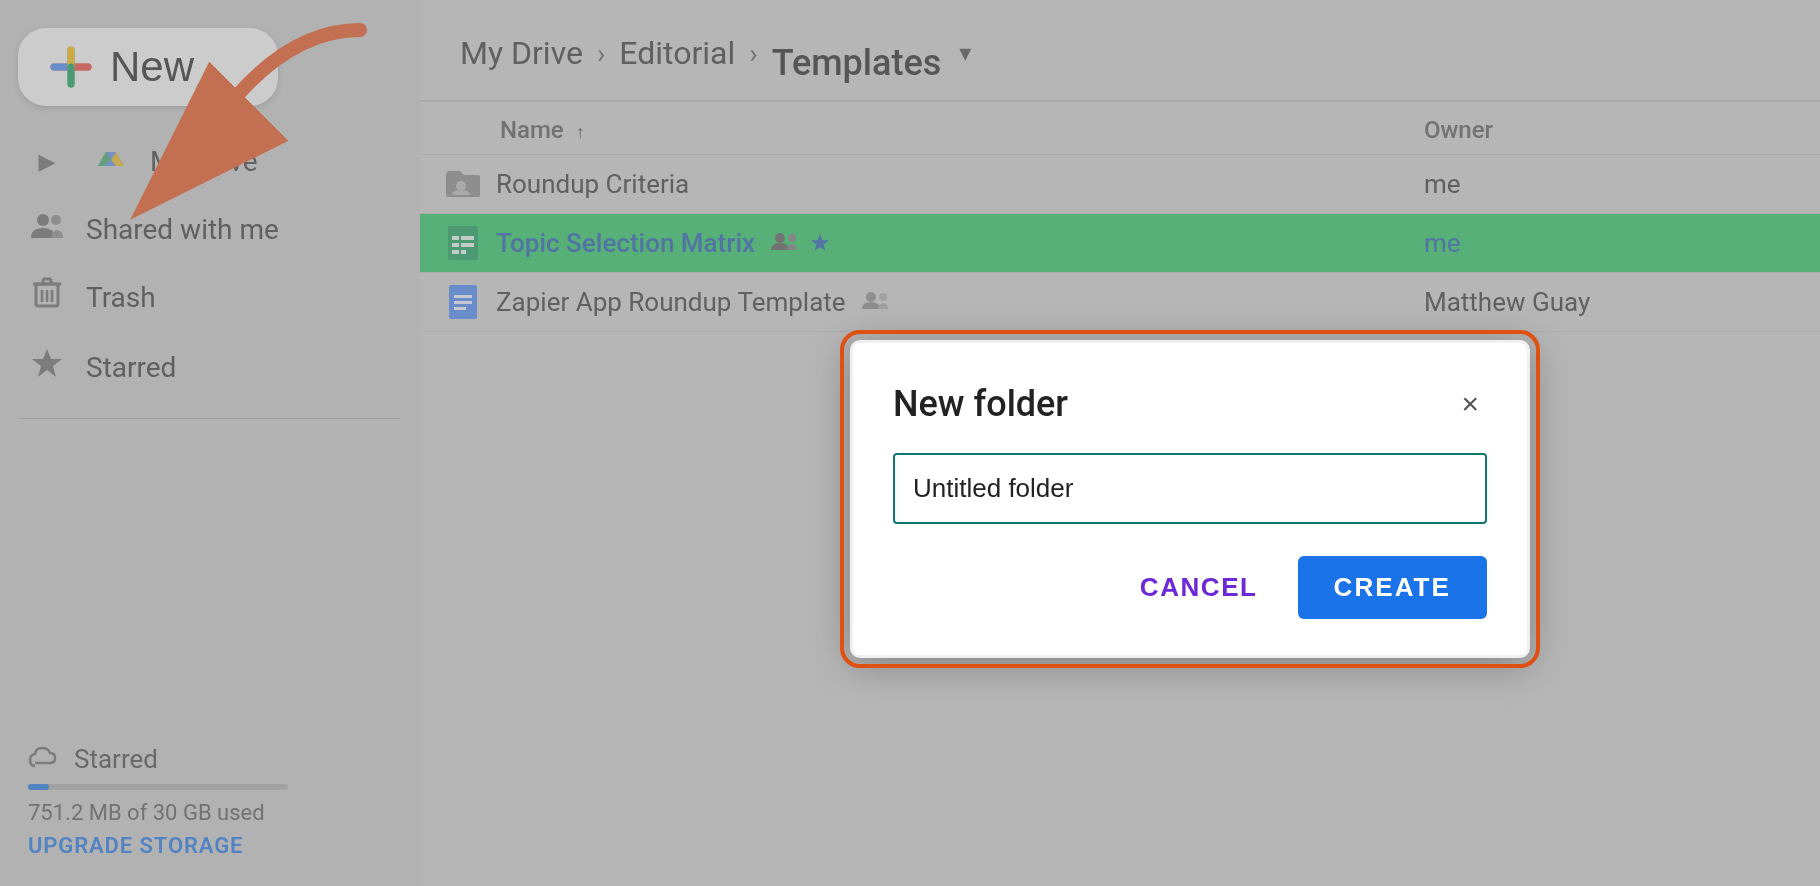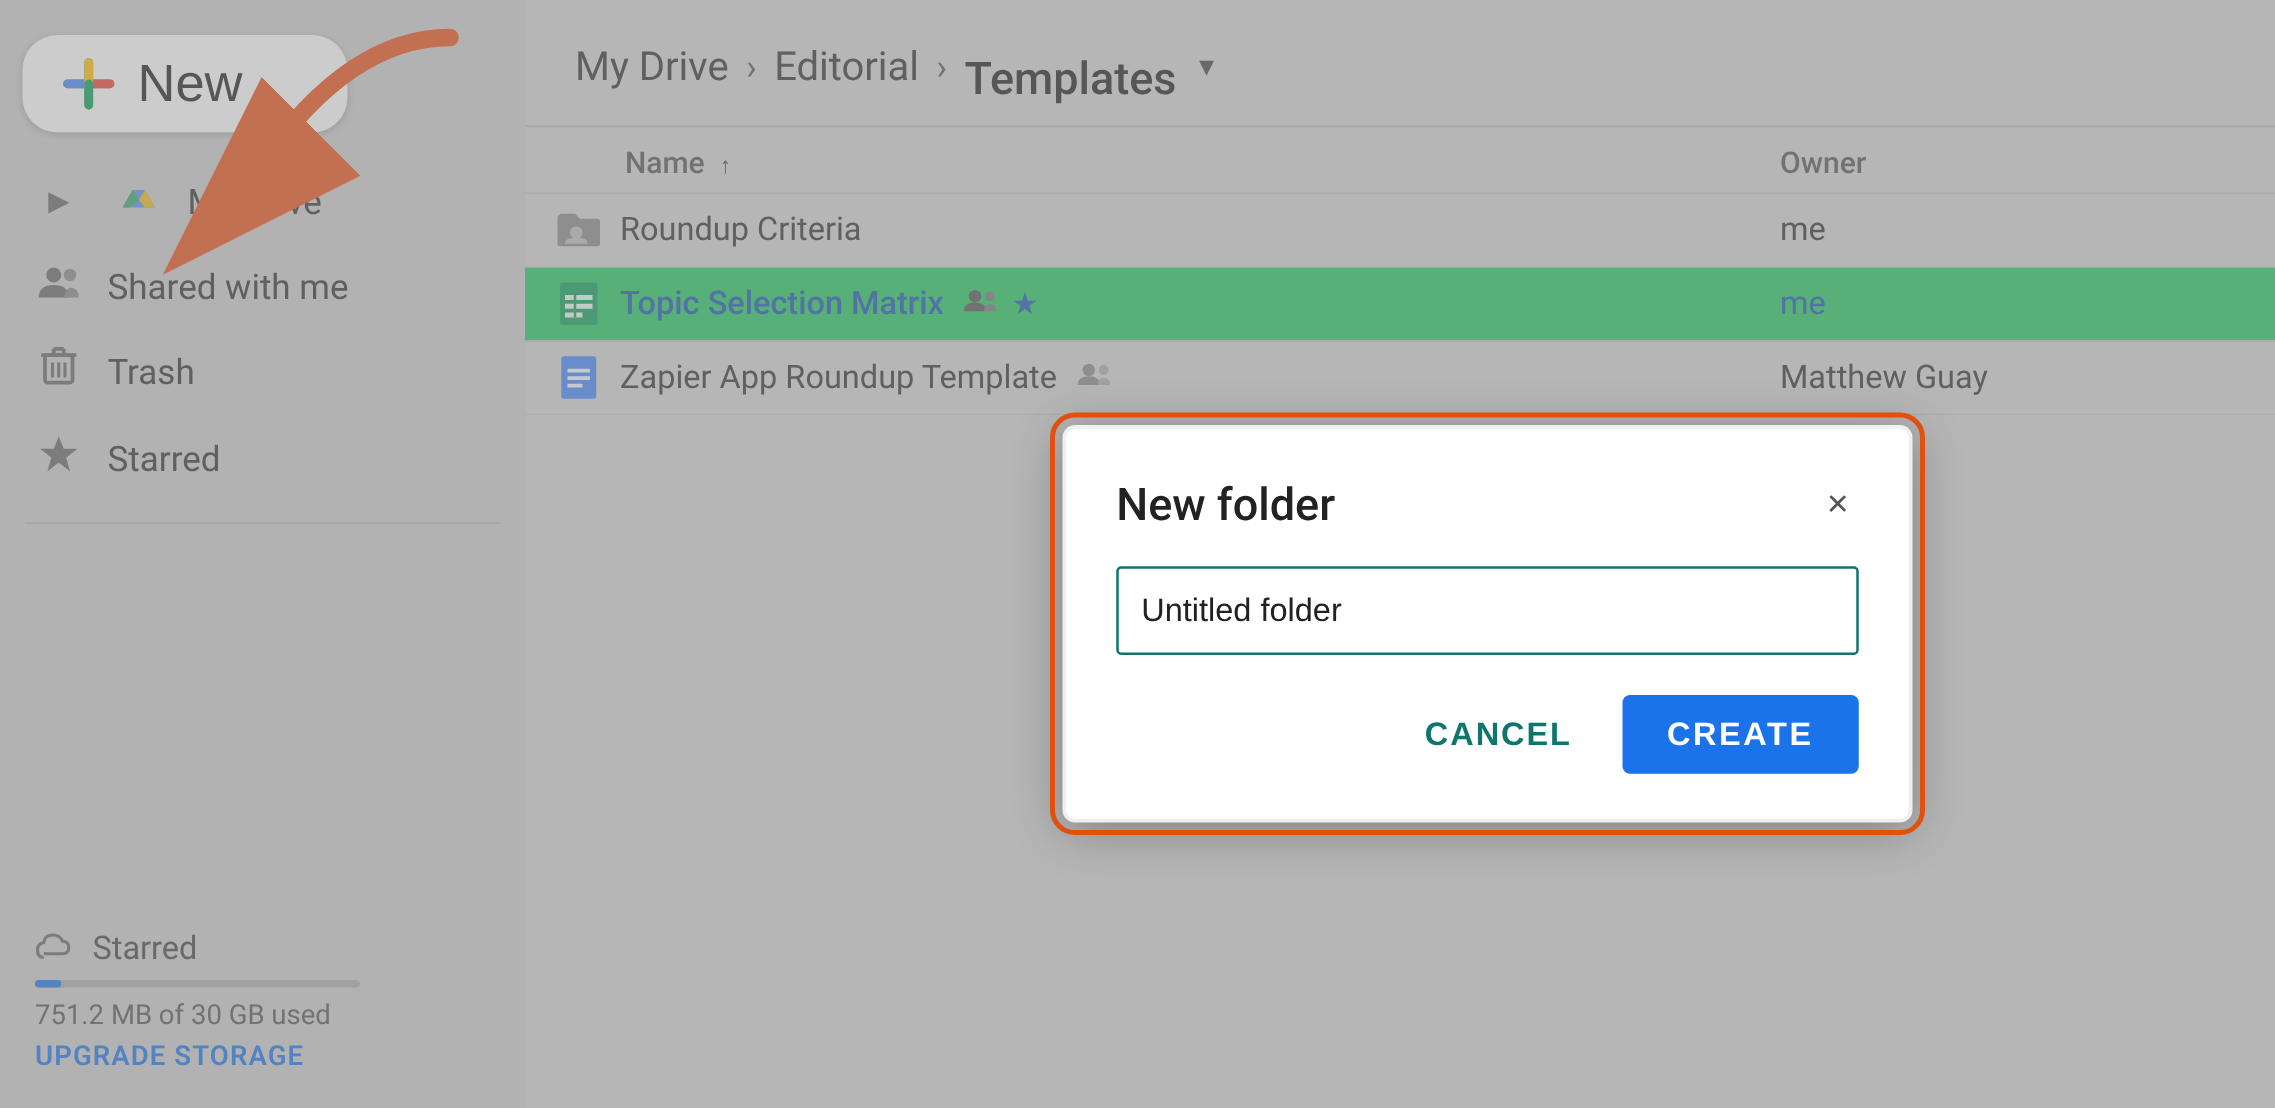--- a/index.html
+++ b/index.html
@@ -296,21 +296,21 @@
     }
     .modal-actions {
       display: flex;
       justify-content: flex-end;
       gap: 20px;
       align-items: center;
     }
     .cancel-btn {
       font-size: 26px;
       font-weight: 600;
-      color: #0f766e;
+      color: #6d28d9;
       background: none;
       border: none;
       cursor: pointer;
       letter-spacing: 0.06em;
       padding: 14px 20px;
     }
     .create-btn {
       font-size: 26px;
       font-weight: 600;
       color: #fff;

